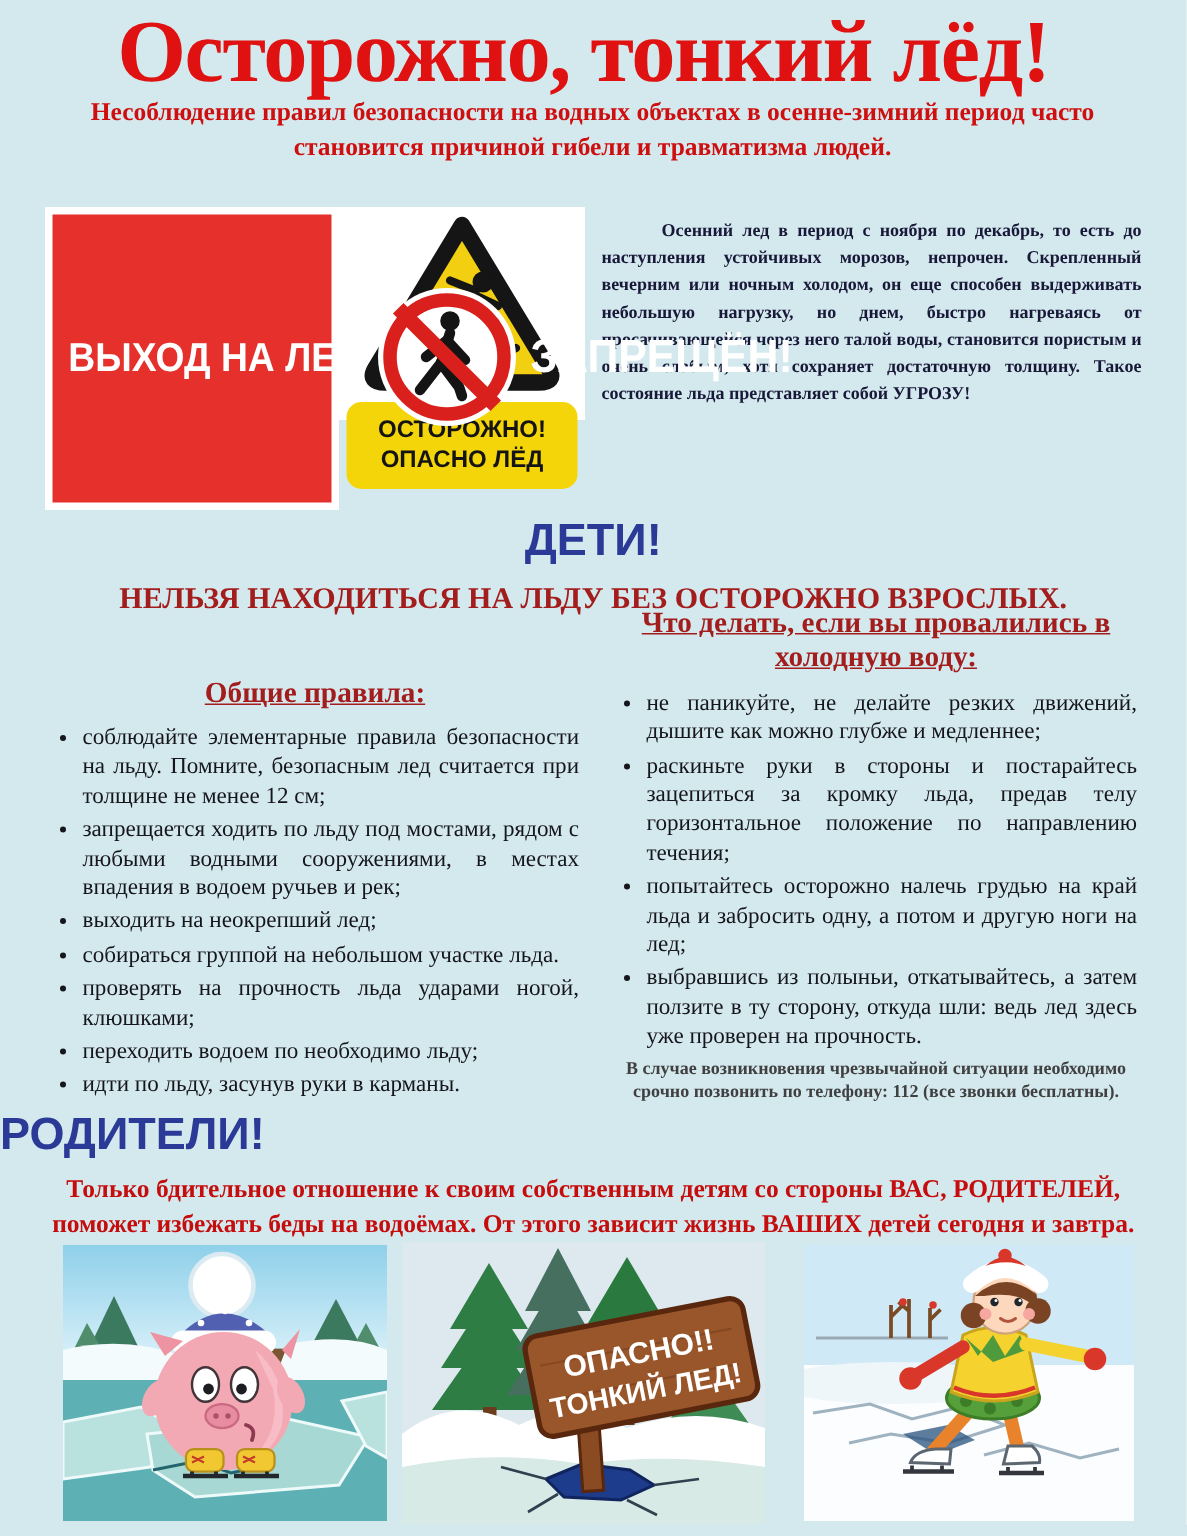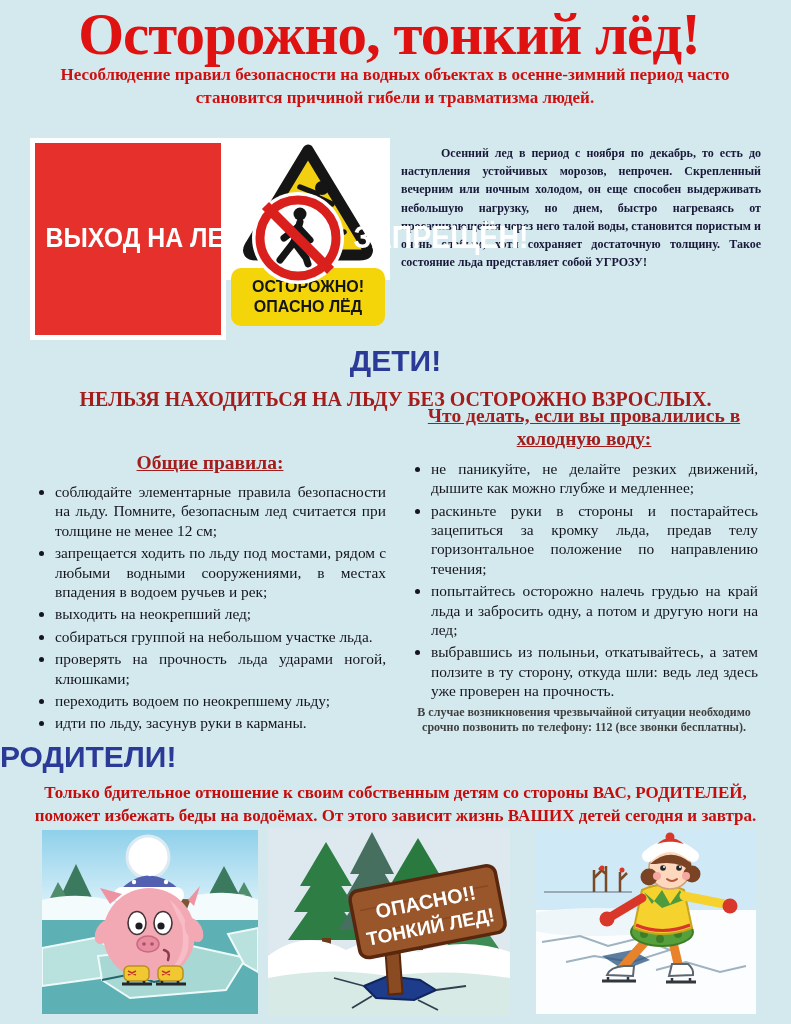--- a/index.html
+++ b/index.html
@@ -151,21 +151,21 @@
 
   <div class="abs columns">
     <div class="col-left">
       <h3 class="col-header">Общие правила:</h3>
       <ul class="rules">
         <li>соблюдайте элементарные правила безопасности на льду. Помните, безопасным лед считается при толщине не менее 12 см;</li>
         <li>запрещается ходить по льду под мостами, рядом с любыми водными сооружениями, в местах впадения в водоем ручьев и рек;</li>
         <li>выходить на неокрепший лед;</li>
         <li>собираться группой на небольшом участке льда.</li>
         <li>проверять на прочность льда ударами ногой, клюшками;</li>
-        <li>переходить водоем по неокрепшему льду;</li>
+        <li>переходить водоем по необходимо льду;</li>
         <li>идти по льду, засунув руки в карманы.</li>
       </ul>
     </div>
     <div class="col-right">
       <h3 class="col-header">Что делать, если вы провалились в холодную воду:</h3>
       <ul class="rules">
         <li>не паникуйте, не делайте резких движений, дышите как можно глубже и медленнее;</li>
         <li>раскиньте руки в стороны и постарайтесь зацепиться за кромку льда, предав телу горизонтальное положение по направлению течения;</li>
         <li>попытайтесь осторожно налечь грудью на край льда и забросить одну, а потом и другую ноги на лед;</li>
         <li>выбравшись из полыньи, откатывайтесь, а затем ползите в ту сторону, откуда шли: ведь лед здесь уже проверен на прочность.</li>

